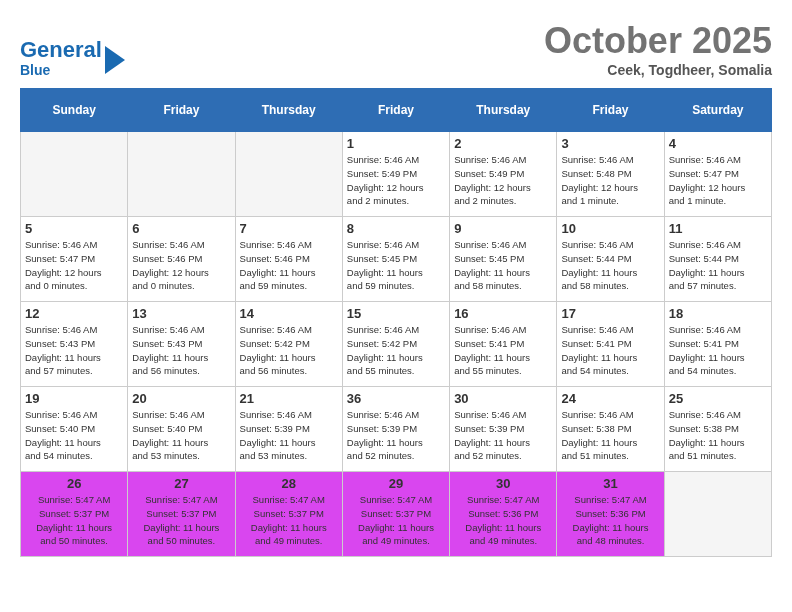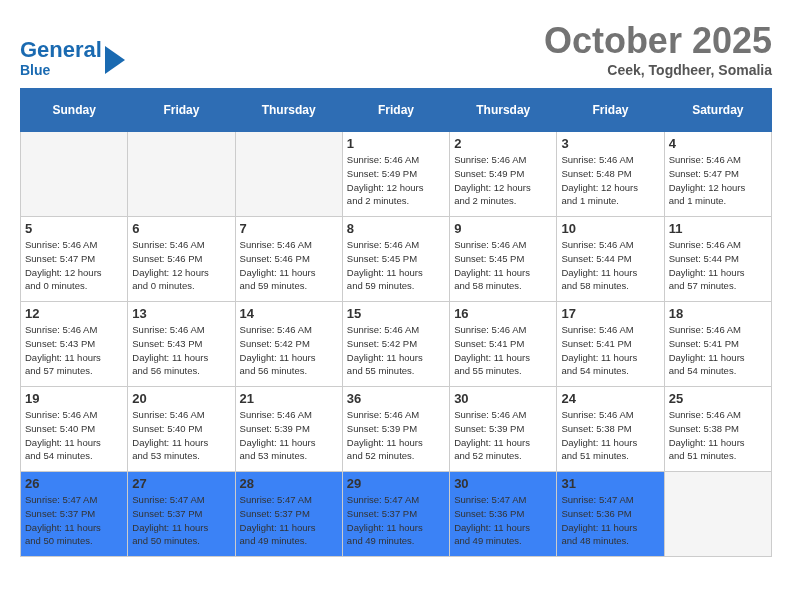--- a/index.html
+++ b/index.html
@@ -62,21 +62,22 @@
       padding: 4px;
       font-size: 10px;
       color: #333;
       height: 85px;
       background: #fff;
     }
     td.empty {
       background: #f5f5f5;
     }
     td.last-row {
-      background: #3b82f6;
+      background: #d946ef;
+      text-align: center;
     }
     .day-number {
       font-size: 13px;
       font-weight: bold;
       display: block;
       margin-bottom: 2px;
     }
     .day-info {
       font-size: 9.5px;
       line-height: 1.45;

